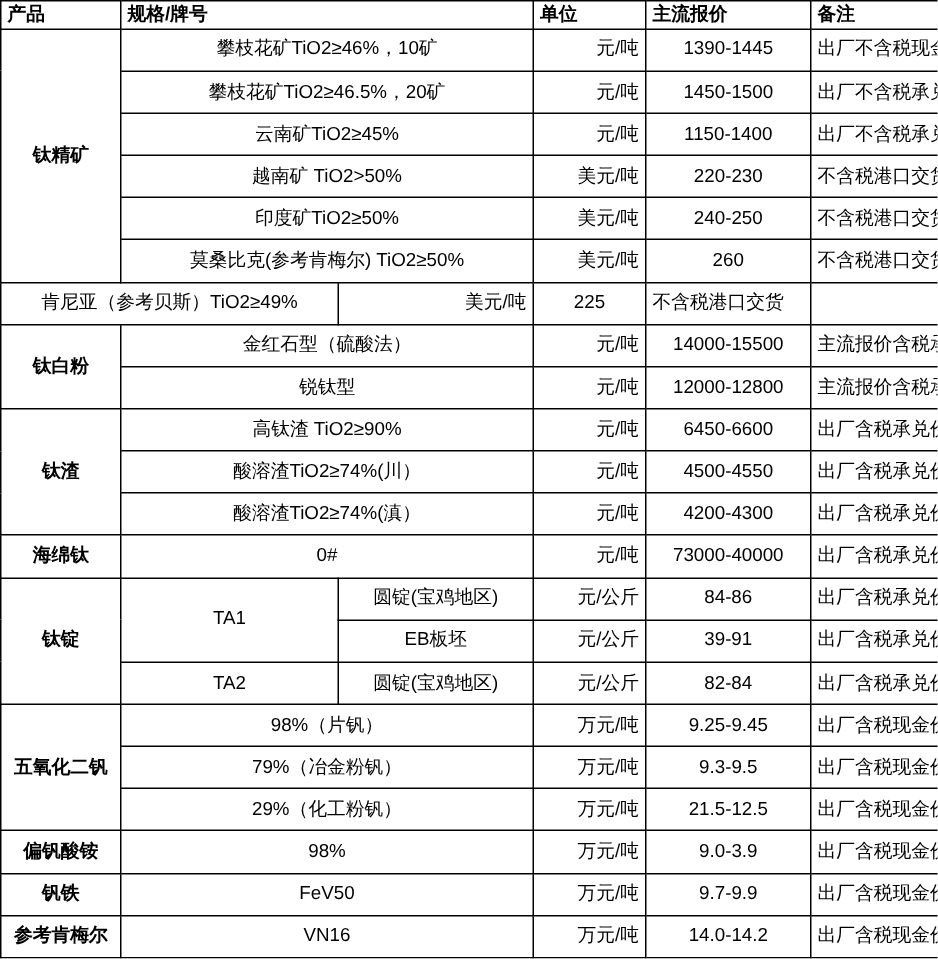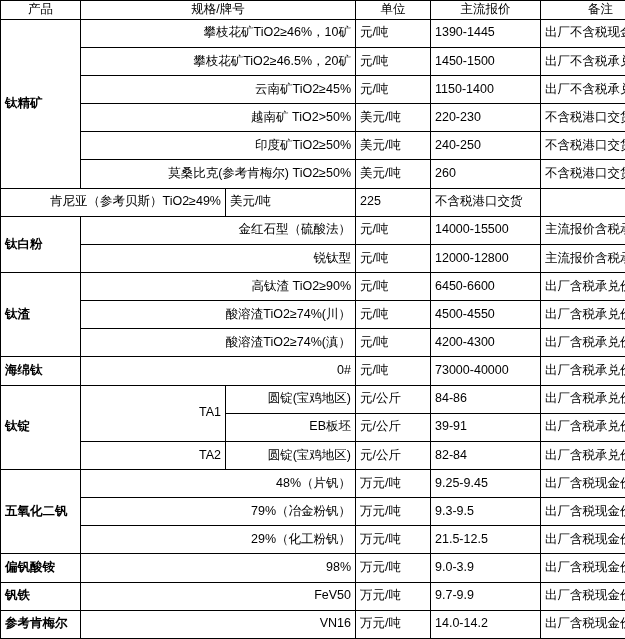--- a/index.html
+++ b/index.html
@@ -23,37 +23,38 @@
   #price-table td {
     border: 1px solid #000000;
     font-size: 12.5px;
     line-height: 1.1;
     padding: 2px 4px;
     vertical-align: middle;
     white-space: nowrap;
     overflow: hidden;
   }
   .head td {
-    text-align: center;
-    font-weight: normal;
-    font-size: 13px;
-  }
-  .cat {
+    text-align: left;
     font-weight: bold;
     font-size: 13px;
   }
+  .cat {
+    text-align: center;
+    font-weight: bold;
+    font-size: 13px;
+  }
   .spec {
+    text-align: center;
+    padding-left: 6px;
+  }
+  .unit {
     text-align: right;
-    padding-left: 6px;
-  }
-  .unit {
-    text-align: left;
   }
   .price {
-    text-align: left;
+    text-align: center;
     padding-left: 6px;
   }
   .note {
     text-align: left;
     padding-left: 6px;
   }
   
   col.c-cat   { width: 80px; }
   col.c-spec  { width: 145px; }
   col.c-spec2 { width: 130px; }
@@ -181,21 +182,21 @@
       </tr>
       <tr>
         <td class="spec">TA2</td>
         <td class="spec">圆锭(宝鸡地区)</td>
         <td class="unit">元/公斤</td>
         <td class="price">82-84</td>
         <td class="note">出厂含税承兑价</td>
       </tr>
       <tr>
         <td class="cat" rowspan="3">五氧化二钒</td>
-        <td class="spec" colspan="2">48%（片钒）</td>
+        <td class="spec" colspan="2">98%（片钒）</td>
         <td class="unit">万元/吨</td>
         <td class="price">9.25-9.45</td>
         <td class="note">出厂含税现金价</td>
       </tr>
       <tr>
         <td class="spec" colspan="2">79%（冶金粉钒）</td>
         <td class="unit">万元/吨</td>
         <td class="price">9.3-9.5</td>
         <td class="note">出厂含税现金价</td>
       </tr>

